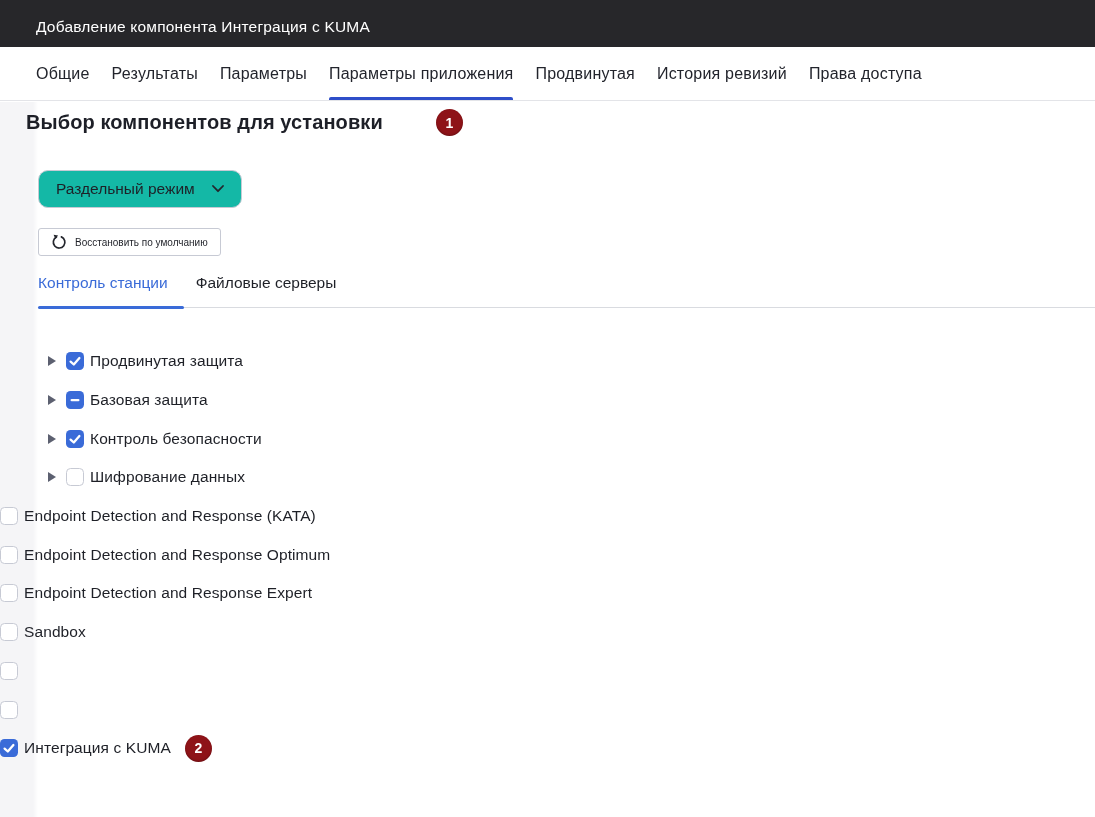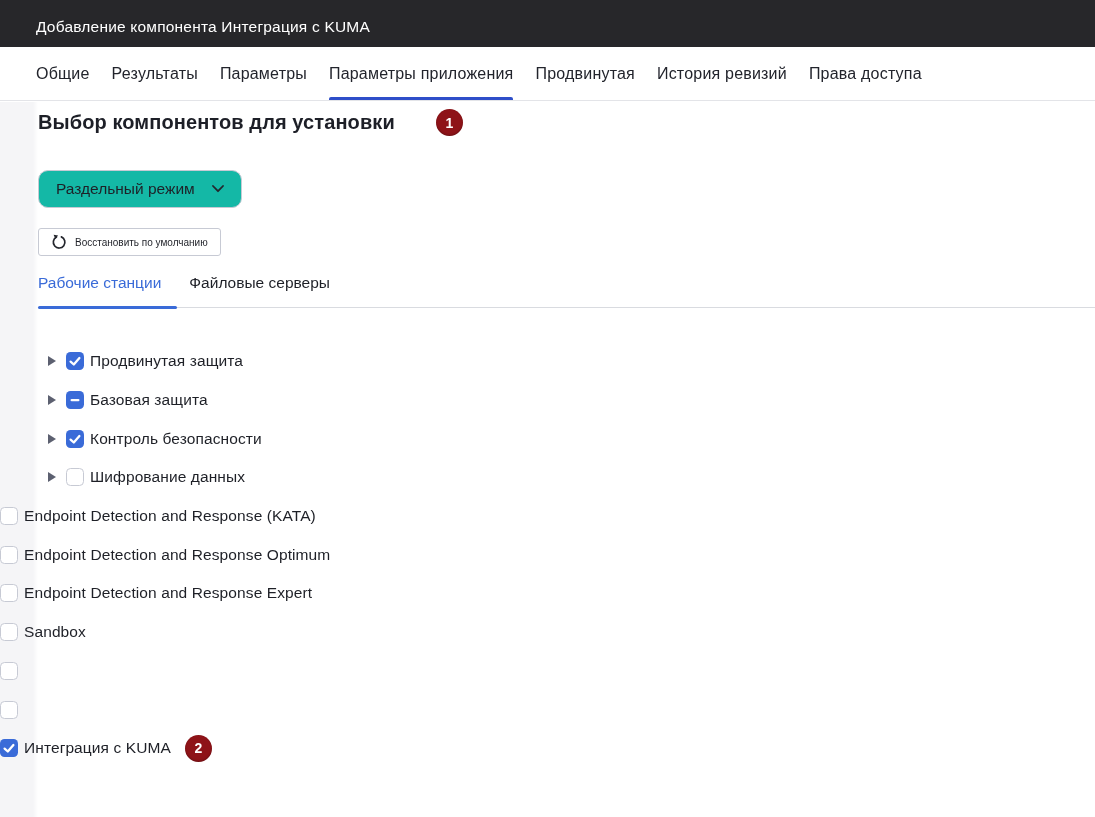--- a/index.html
+++ b/index.html
@@ -32,21 +32,21 @@
   }
 
   
   .left-gutter {
     position:absolute; top:102px; left:0; bottom:0; width:38px;
     background:linear-gradient(to right,#f5f5f7 0,#f5f5f7 33px,#ffffff 38px);
   }
 
   
   .page-heading {
-    position:absolute; left:38px; top:111px; font-size:20px; font-weight:700;
+    position:absolute; left:26px; top:111px; font-size:20px; font-weight:700;
     color:#1d1f27; letter-spacing:.1px;
   }
 
   
   .annotation {
     width:27px; height:27px; border-radius:50%;
     background:#8e1318; color:#fff; font-size:14px; font-weight:600;
     display:flex; align-items:center; justify-content:center;
     box-shadow:inset 0 -1px 2px rgba(0,0,0,.25);
   }
@@ -141,21 +141,21 @@
 
   <button class="reset-button">
     <svg class="reset-icon" viewBox="0 0 16 16">
       <path d="M5.4 3.1 A5.8 5.8 0 1 0 10.4 2.9" fill="none" stroke="#24262d" stroke-width="1.7" stroke-linecap="round"></path>
       <path d="M2.6 0.8 L7.1 1.4 L4.4 5.0 Z" fill="#24262d"></path>
     </svg>
     <span>Восстановить по умолчанию</span>
   </button>
 
   <div class="sub-tabs">
-      <div class="sub-tab active">Рабочие станции</div>
+      <div class="sub-tab active">Контроль станции</div>
       <div class="sub-tab">Файловые серверы</div>
     </div>
 
   <div class="tree">
       <div class="tree-row parent">
         <span class="expander">
           <span class="tri-right"></span>
         </span>
         <span class="checkbox checked">
           <svg width="18" height="18" viewBox="0 0 18 18">

